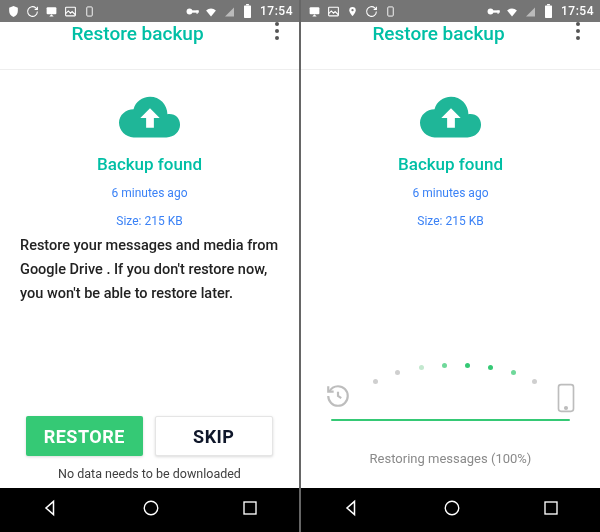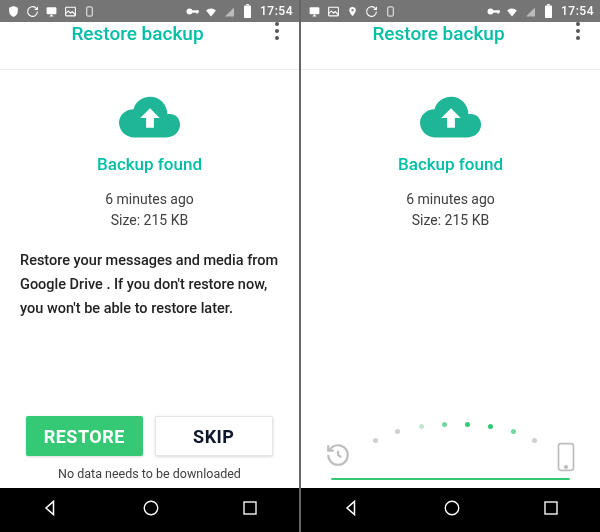--- a/index.html
+++ b/index.html
@@ -38,24 +38,24 @@
     padding: 0 10px;
     color: #00bfa5;
     border-bottom: 1px solid #eee;
   }
   .header-title { flex: 1; text-align: center; font-size: 19px; font-weight: 500; }
   .menu-dots { width: 24px; display: flex; flex-direction: column; align-items: center; gap: 3px; cursor: pointer; }
   .menu-dots span { width: 4px; height: 4px; border-radius: 50%; background: #555; }
   
   .content { flex: 1; background: #fff; text-align: center; padding: 18px 20px 0; display:flex; flex-direction:column;}
   .cloud { margin: 8px auto 10px; }
-  .bf-title { color: #00bfa5; font-size: 17px; font-weight: 500; margin-bottom: 15px; }
-  .bf-sub { color: #404040; font-size: 14px; line-height: 1.5; }
+  .bf-title { color: #00bfa5; font-size: 17px; font-weight: 500; margin-bottom: 0; }
+  .bf-sub { color: #3b82f6; font-size: 12px; line-height: 1.5; margin-top: 10px; }
   .desc {
-    margin-top: 18px;
+    margin-top: 4px;
     color: #222; font-size: 14.5px; line-height: 1.65;
     text-align: left;
     font-weight: 500;
   }
   .spacer { flex: 1; }
   .btnrow { display: flex; gap: 12px; padding: 0 6px 10px; }
   .btn {
     flex: 1; height: 40px; border-radius: 2px;
     display: flex; align-items: center; justify-content: center;
     font-size: 18px; font-weight: 700; letter-spacing: 0.5px;
@@ -293,20 +293,21 @@
         <span class="end-ico end-right">
           <svg width="20" height="30" viewBox="0 0 24 36" fill="none" stroke="#bdbdbd" stroke-width="2">
               <rect x="3" y="2" width="18" height="32" rx="3"></rect>
               <circle cx="12" cy="30" r="1.5" fill="#bdbdbd"></circle>
             </svg>
         </span>
       </div>
       <div class="progress-line"></div>
     </div>
 
+    <div class="restoring">Restoring messages (100%)</div>
   </div>
 
   <div class="nav">
     <span><svg width="20" height="20" viewBox="0 0 24 24" stroke-width="1.8">
           <path d="M15 4L6 12l9 8z" fill="none"></path>
         </svg></span>
     <span><svg width="18" height="18" viewBox="0 0 24 24" stroke-width="1.8">
           <circle cx="12" cy="12" r="9"></circle>
         </svg></span>
     <span><svg width="18" height="18" viewBox="0 0 24 24" stroke-width="1.8">

